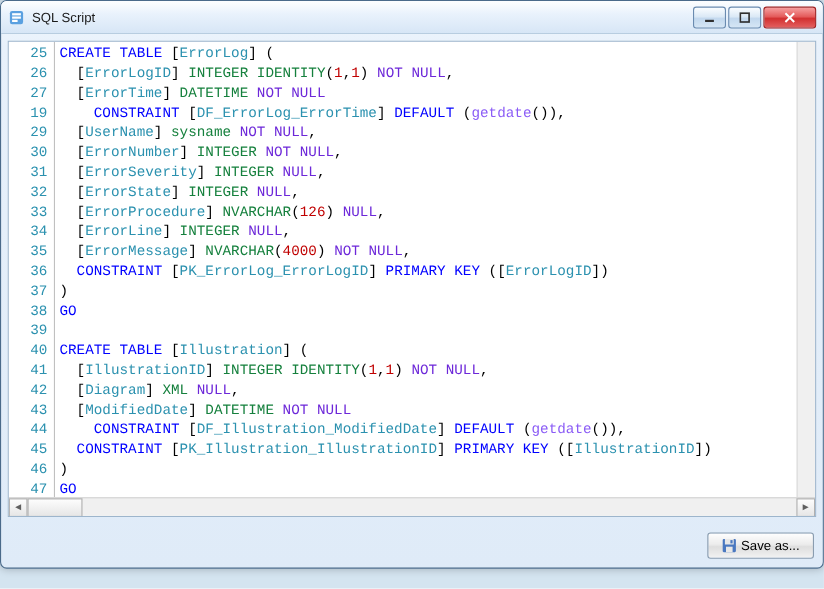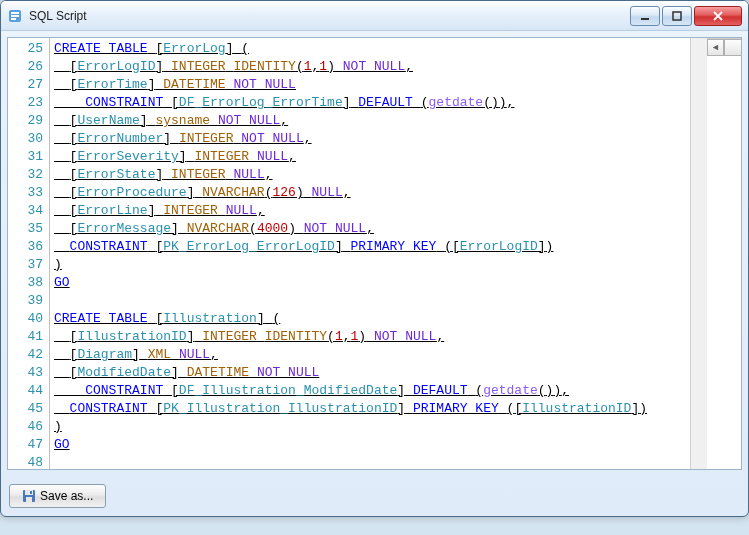--- a/index.html
+++ b/index.html
@@ -61,21 +61,21 @@
   border-color: #a02020;
   color: #fff;
 }
 .win-btn svg { width: 10px; height: 10px; }
 .content {
   flex: 1;
   margin: 6px;
   background: #fff;
   border: 1px solid #9db5cc;
   display: flex;
-  flex-direction: row;
+  flex-direction: column;
   overflow: hidden;
 }
 .editor-wrap {
   flex: 1;
   display: flex;
   overflow: hidden;
   font-family: Consolas, "Courier New", monospace;
   font-size: 13px;
   line-height: 18px;
   position: relative;
@@ -92,30 +92,30 @@
 .gutter div { height: 18px; }
 .code-pane {
   flex: 1;
   background: #fff;
   padding: 2px 4px;
   white-space: pre;
   color: #000;
   overflow: hidden;
   position: relative;
 }
-.code-line { height: 18px; text-decoration: underline; }
+.code-line { height: 18px; }
 .vscroll {
   width: 17px;
   background: #f0f0f0;
   border-left: 1px solid #d0d0d0;
 }
 .kw   { color: #0000ff; }
 .br   { color: #000; }
 .id   { color: #2b91af; }
-.type { color: #a16207; }
+.type { color: #15803d; }
 .gray { color: #6d28d9; }
 .num  { color: #c00000; }
 .func { color: #8b5cf6; }
 .hscroll-row {
   height: 17px;
   background: #f0f0f0;
   border-top: 1px solid #d0d0d0;
   display: flex;
   align-items: center;
 }
@@ -127,21 +127,21 @@
   font-size:9px;color:#606060;
 }
 .hscroll-track { flex:1; height:17px; position:relative; }
 .hscroll-thumb {
   position:absolute; left:0; top:0; width:50px; height:17px;
   border:1px solid #b0b0b0;
   background: linear-gradient(180deg,#fdfdfd,#e6e6e6);
 }
 .button-bar {
   display:flex;
-  justify-content:space-between;
+  justify-content:flex-end;
   gap:4px;
   padding:8px;
 }
 .dlg-btn {
   min-width: 72px;
   height: 24px;
   padding: 0 12px;
   border: 1px solid #8a9db0;
   border-radius: 3px;
   background: linear-gradient(180deg,#fefefe 0%,#ececec 45%,#dedede 55%,#f2f2f2 100%);
@@ -184,21 +184,21 @@
       </div>
     </div>
   </div>
 
   <div class="content">
     <div class="editor-wrap">
       <div class="gutter" id="gutter">
           <div>25</div>
           <div>26</div>
           <div>27</div>
-          <div>23</div>
+          <div>19</div>
           <div>29</div>
           <div>30</div>
           <div>31</div>
           <div>32</div>
           <div>33</div>
           <div>34</div>
           <div>35</div>
           <div>36</div>
           <div>37</div>
           <div>38</div>

